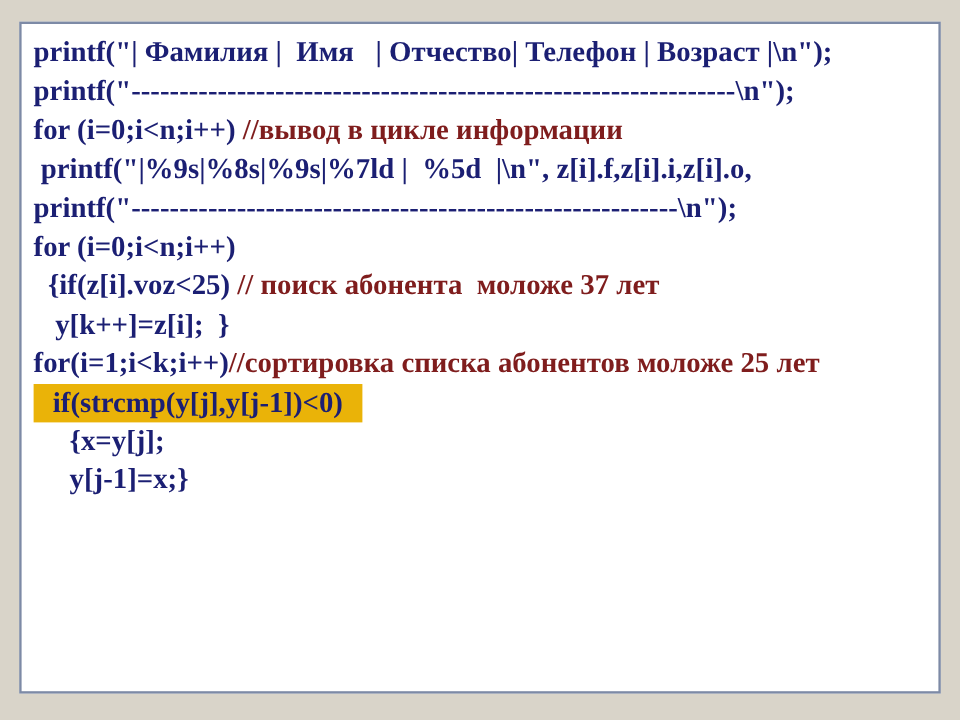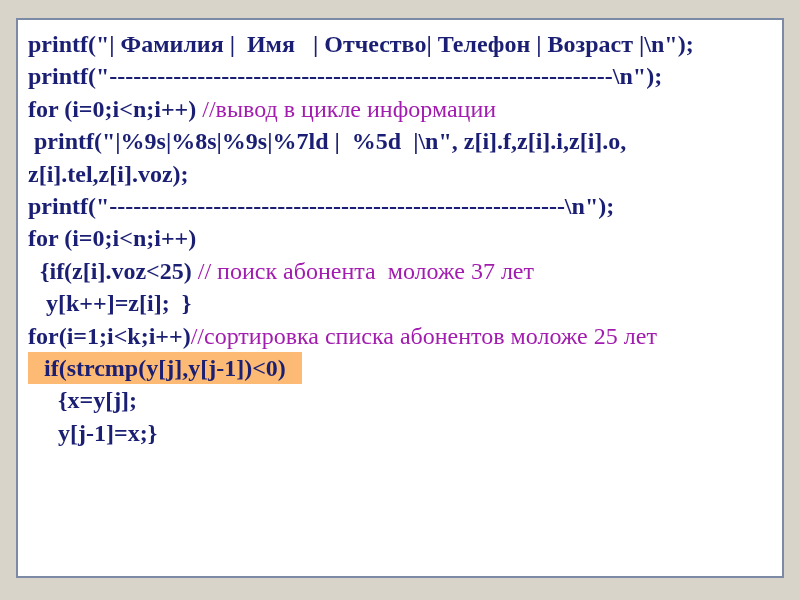--- a/index.html
+++ b/index.html
@@ -1,32 +1,31 @@
 <!DOCTYPE html>
 <html><head>
 <meta charset="utf-8">
 <style>
   html,body{margin:0;padding:0;width:800px;height:600px;background:#d9d4c9;font-family:"Times New Roman",serif;}
   .slide{width:800px;height:600px;background:#d9d4c9;position:relative;box-sizing:border-box;padding:18px 16px;}
   .codebox{border:2px solid #7d8aa6;background:#fff;padding:8px 10px 10px 10px;box-sizing:border-box;width:100%;min-height:560px;}
   .line{font-family:"Times New Roman",serif;font-size:24px;line-height:1.35;color:#1b1f73;white-space:pre;}
   .code{color:#1b1f73;font-weight:bold;}
-  .cmt{color:#a21caf;font-weight:normal;}
-  .strbox{display:inline-block;background:#fdba74;padding:0 4px;}
+  .cmt{color:#7f1d1d;font-weight:bold;}
+  .strbox{display:inline-block;background:#eab308;padding:0 4px;}
 </style>
 </head>
 <body>
 
 <div class="slide">
   <div class="codebox">
     <div class="line"><span class="code">printf("| Фамилия |  Имя   | Отчество| Телефон | Возраст |\n");</span></div>
     <div class="line"><span class="code">printf("---------------------------------------------------------------\n");</span></div>
     <div class="line"><span class="code">for (i=0;i&lt;n;i++) </span><span class="cmt">//вывод в цикле информации</span></div>
     <div class="line"><span class="code"> printf("|%9s|%8s|%9s|%7ld |  %5d  |\n", z[i].f,z[i].i,z[i].o,</span></div>
-    <div class="line"><span class="code">z[i].tel,z[i].voz);</span></div>
     <div class="line"><span class="code">printf("---------------------------------------------------------\n");</span></div>
     <div class="line"><span class="code">for (i=0;i&lt;n;i++)</span></div>
     <div class="line"><span class="code">  {if(z[i].voz&lt;25) </span><span class="cmt">// поиск абонента  моложе 37 лет</span></div>
     <div class="line"><span class="code">   y[k++]=z[i];  }</span></div>
     <div class="line"><span class="code">for(i=1;i&lt;k;i++)</span><span class="cmt">//сортировка списка абонентов моложе 25 лет</span></div>
     <div class="line"><span class="code strbox">  if(strcmp(y[j],y[j-1])&lt;0)  </span></div>
     <div class="line"><span class="code">     {x=y[j];</span></div>
     <div class="line"><span class="code">     y[j-1]=x;}</span></div>
   </div>
 </div>

